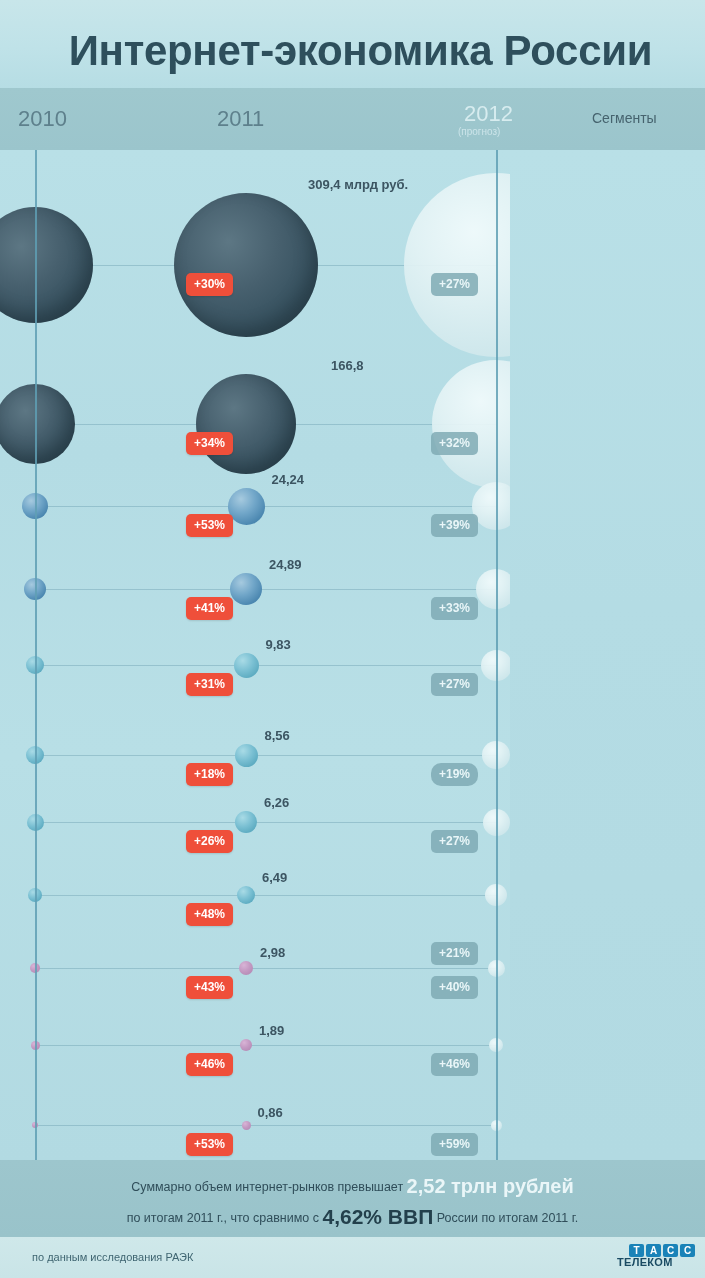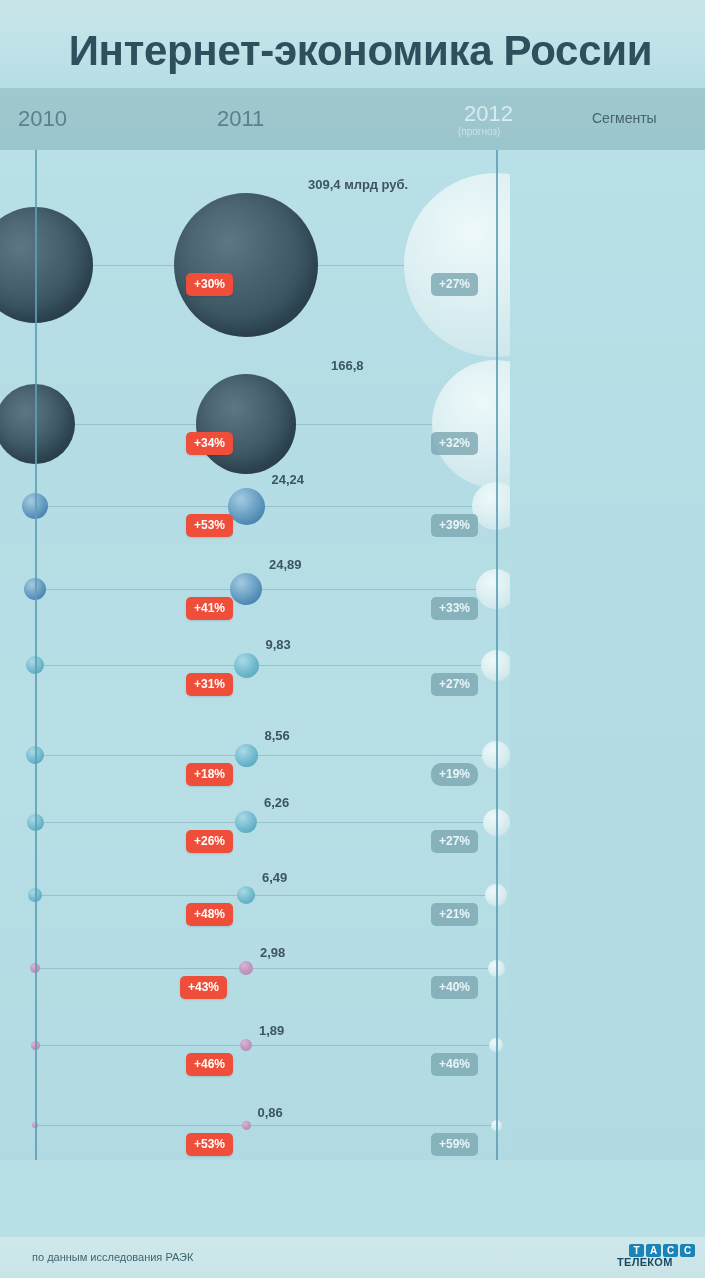--- a/index.html
+++ b/index.html
@@ -230,35 +230,35 @@
         <div class="bubble bub-purple" style="left: 241.5px; top: 970.5px; height: 9px; width: 9px;"></div>
       </div>
     <div id="badges-2012">
         <div class="badge badge-grey" style="right: 227px; top: 123px;">+27%</div>
         <div class="badge badge-grey" style="right: 227px; top: 282px;">+32%</div>
         <div class="badge badge-grey" style="right: 227px; top: 364px;">+39%</div>
         <div class="badge badge-grey" style="right: 227px; top: 447px;">+33%</div>
         <div class="badge badge-grey" style="right: 227px; top: 523px;">+27%</div>
         <div class="badge badge-grey" style="right: 227px; top: 613px; border-radius: 10px;">+19%</div>
         <div class="badge badge-grey" style="right: 227px; top: 680px;">+27%</div>
-        <div class="badge badge-grey" style="right: 227px; top: 753px;">+21%</div>
+        <div class="badge badge-grey" style="right: 227px; top: 792px;">+21%</div>
         <div class="badge badge-grey" style="right: 227px; top: 826px;">+40%</div>
         <div class="badge badge-grey" style="right: 227px; top: 903px;">+46%</div>
         <div class="badge badge-grey" style="right: 227px; top: 983px;">+59%</div>
       </div>
     <div id="badges-2011">
         <div class="badge badge-red" style="left: 186px; top: 123px;">+30%</div>
         <div class="badge badge-red" style="left: 186px; top: 282px;">+34%</div>
         <div class="badge badge-red" style="left: 186px; top: 364px;">+53%</div>
         <div class="badge badge-red" style="left: 186px; top: 447px;">+41%</div>
         <div class="badge badge-red" style="left: 186px; top: 523px;">+31%</div>
         <div class="badge badge-red" style="left: 186px; top: 613px;">+18%</div>
         <div class="badge badge-red" style="left: 186px; top: 680px;">+26%</div>
         <div class="badge badge-red" style="left: 186px; top: 753px;">+48%</div>
-        <div class="badge badge-red" style="left: 180px; top: 826px;">+43%</div>
+        <div class="badge badge-red" style="left: 186px; top: 826px;">+43%</div>
         <div class="badge badge-red" style="left: 186px; top: 903px;">+46%</div>
         <div class="badge badge-red" style="left: 186px; top: 983px;">+53%</div>
       </div>
     <div id="vallabels">
         <div class="val-label" style="left: 308px; top: 27px;">309,4 млрд руб.</div>
         <div class="val-label" style="left: 303px; top: 208px; margin-left: 28px;">166,8</div>
         <div class="val-label" style="left: 271.5px; top: 321.5px;">24,24</div>
         <div class="val-label" style="left: 269px; top: 407px;">24,89</div>
         <div class="val-label" style="left: 265.5px; top: 486.5px;">9,83</div>
         <div class="val-label" style="left: 264.5px; top: 577.5px;">8,56</div>
@@ -269,20 +269,31 @@
         <div class="val-label" style="left: 257.5px; top: 954.5px;">0,86</div>
       </div>
     <div class="axis axis-2010"></div>
     <div class="axis axis-2012"></div>
   </div>
 
   <div class="panel-right">
     <div id="segment-rows"></div>
   </div>
 
+  <div class="summary-band">
+    <div class="sum-line sum1">
+      <span>Суммарно объем интернет-рынков превышает</span>
+      <span class="sum-big1">2,52 трлн рублей</span>
+    </div>
+    <div class="sum-line sum2">
+      <span>по итогам 2011 г., что сравнимо с</span>
+      <span class="sum-big2">4,62% ВВП</span>
+      <span>России по итогам 2011 г.</span>
+    </div>
+  </div>
 
   <div class="footer-band">
     <div class="source-text">по данным исследования РАЭК</div>
     <div class="logo">
       <div class="logo-top" id="logo-letters">
           <div class="logo-cell">Т</div>
           <div class="logo-cell">А</div>
           <div class="logo-cell">С</div>
           <div class="logo-cell">С</div>
         </div>

